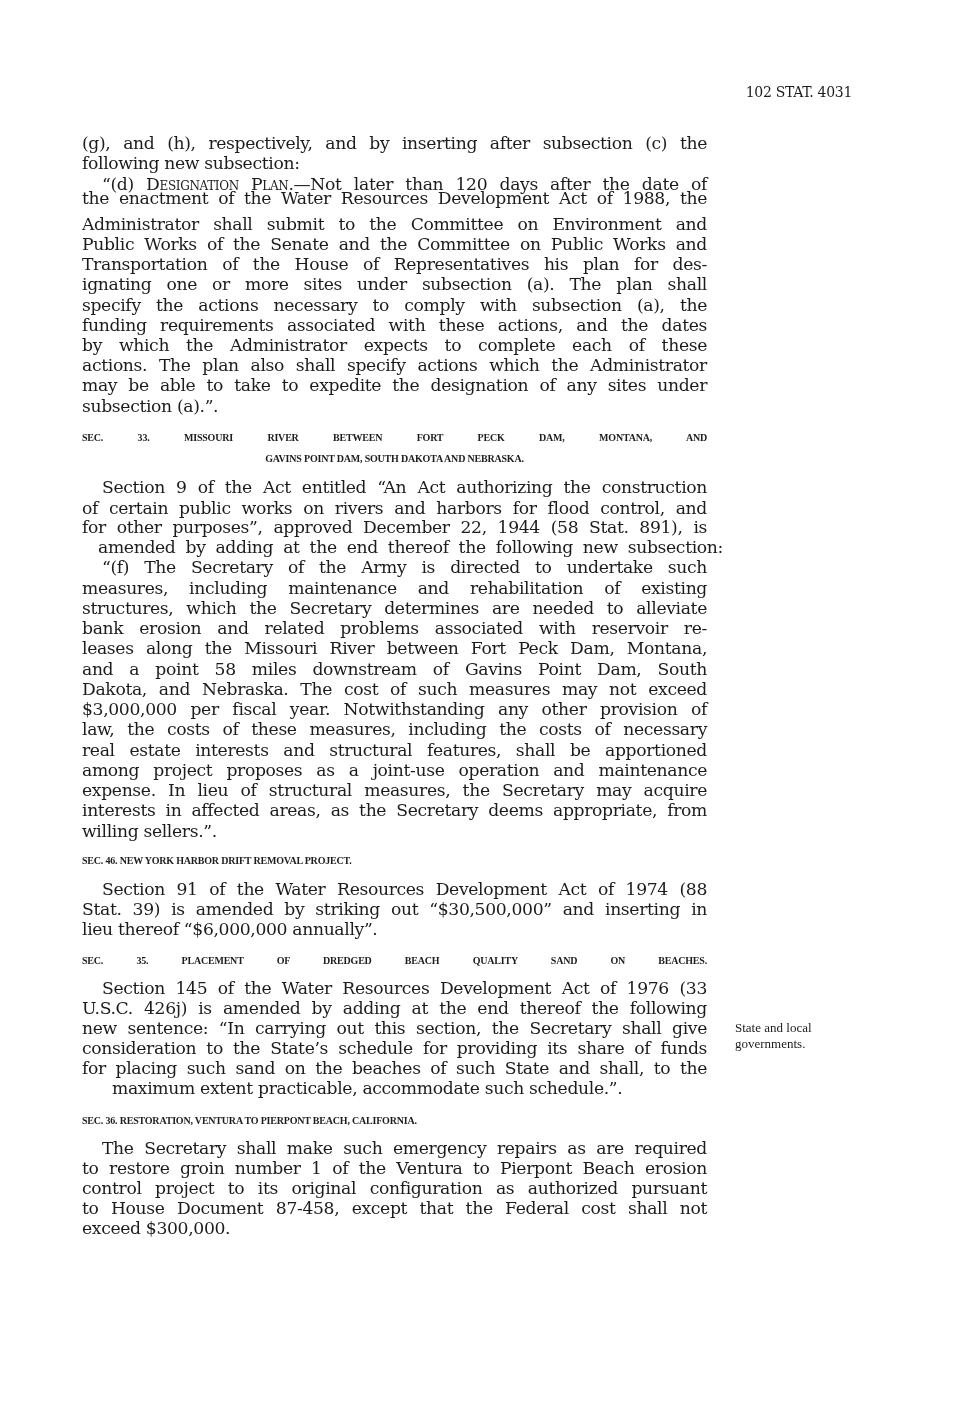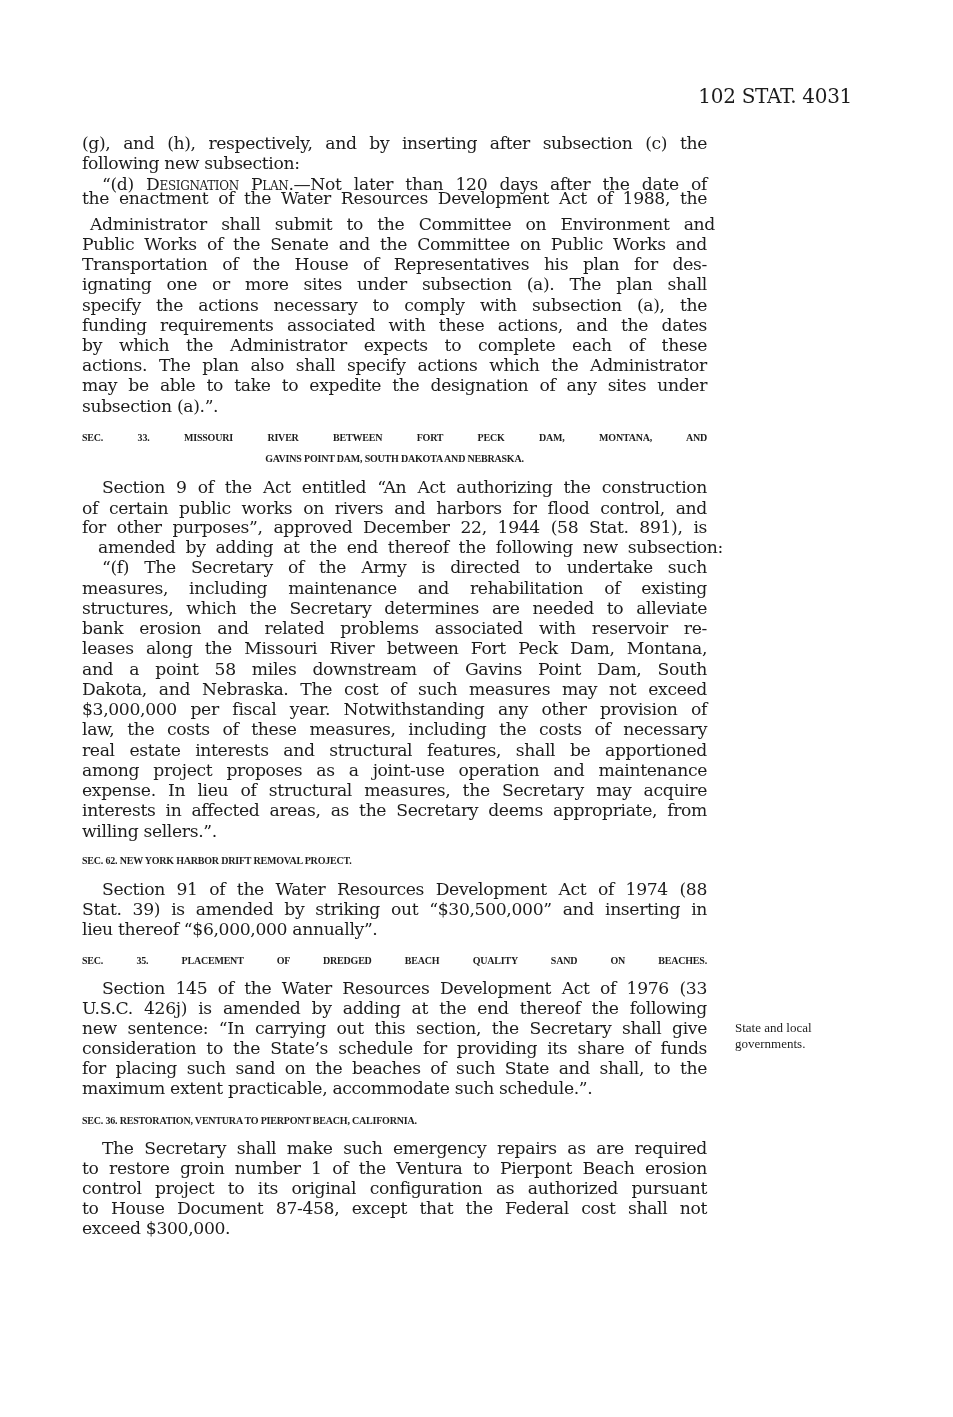--- a/index.html
+++ b/index.html
@@ -3,21 +3,21 @@
 <meta charset="utf-8">
 <style>
   html, body { margin: 0; padding: 0; }
   body {
     width: 953px; height: 1417px; background: #ffffff; position: relative; overflow: hidden;
     font-family: "DejaVu Serif", "Liberation Serif", serif; color: #1c1c1c;
   }
   .page { position: absolute; left: 0; top: 0; width: 953px; height: 1417px; }
   .header { position: absolute; top: 84px; left: 204px; width: 648px; height: 30px; }
   .header-left { position: absolute; left: 0; top: 0; font-size: 21px; letter-spacing: -0.3px; }
-  .header-right { position: absolute; right: 0; top: 0; font-size: 20px; letter-spacing: -0.3px; }
+  .header-right { position: absolute; right: 0; top: 0; font-size: 14px; letter-spacing: -0.3px; }
   .body-col { position: absolute; left: 82px; width: 625px; }
   .line {
     position: absolute; left: 0; width: 625px; font-size: 17.2px; line-height: 20px; height: 20px;
     white-space: nowrap; text-align: justify; text-align-last: justify; letter-spacing: -0.35px;
   }
   .line.last { text-align-last: left; }
   .line.indent { padding-left: 20px; width: 605px; }
   .sc { font-variant: small-caps; }
   .sec-head {
     position: absolute; left: 0; width: 625px; font-size: 10px; font-weight: bold;
@@ -40,21 +40,21 @@
     <span class="header-right">102 STAT. 4031</span>
   </div>
 
   <div class="body-col" style="top:0;">
 
     <div class="line" style="top:133px;">(g), and (h), respectively, and by inserting after subsection (c) the</div>
     <div class="line last" style="top:153px;">following new subsection:</div>
 
     <div class="line indent" style="top:174px;"><span>“(d) </span><span class="sc">Designation Plan.</span><span>—Not later than 120 days after the date of</span></div>
     <div class="line" style="top:188px;">the enactment of the Water Resources Development Act of 1988, the</div>
-    <div class="line" style="top:214px;margin-left:8px;">Administrator shall submit to the Committee on Environment and</div>
+    <div class="line" style="top:214px;">Administrator shall submit to the Committee on Environment and</div>
     <div class="line" style="top:234px;">Public Works of the Senate and the Committee on Public Works and</div>
     <div class="line" style="top:254px;">Transportation of the House of Representatives his plan for des-</div>
     <div class="line" style="top:274px;">ignating one or more sites under subsection (a). The plan shall</div>
     <div class="line" style="top:295px;">specify the actions necessary to comply with subsection (a), the</div>
     <div class="line" style="top:315px;">funding requirements associated with these actions, and the dates</div>
     <div class="line" style="top:335px;">by which the Administrator expects to complete each of these</div>
     <div class="line" style="top:355px;">actions. The plan also shall specify actions which the Administrator</div>
     <div class="line" style="top:375px;">may be able to take to expedite the designation of any sites under</div>
     <div class="line last" style="top:396px;">subsection (a).”.</div>
 
@@ -74,32 +74,32 @@
     <div class="line" style="top:659px;">and a point 58 miles downstream of Gavins Point Dam, South</div>
     <div class="line" style="top:679px;">Dakota, and Nebraska. The cost of such measures may not exceed</div>
     <div class="line" style="top:699px;">$3,000,000 per fiscal year. Notwithstanding any other provision of</div>
     <div class="line" style="top:719px;">law, the costs of these measures, including the costs of necessary</div>
     <div class="line" style="top:740px;">real estate interests and structural features, shall be apportioned</div>
     <div class="line" style="top:760px;">among project proposes as a joint-use operation and maintenance</div>
     <div class="line" style="top:780px;">expense. In lieu of structural measures, the Secretary may acquire</div>
     <div class="line" style="top:800px;">interests in affected areas, as the Secretary deems appropriate, from</div>
     <div class="line last" style="top:821px;">willing sellers.”.</div>
 
-    <div class="sec-head" style="top:852px;">SEC. 62. NEW YORK HARBOR DRIFT REMOVAL PROJECT.</div>
+    <div class="sec-head" style="top:852px;">SEC. 46. NEW YORK HARBOR DRIFT REMOVAL PROJECT.</div>
     <div class="line indent" style="top:879px;">Section 91 of the Water Resources Development Act of 1974 (88</div>
     <div class="line" style="top:899px;">Stat. 39) is amended by striking out “$30,500,000” and inserting in</div>
     <div class="line last" style="top:919px;">lieu thereof “$6,000,000 annually”.</div>
 
     <div class="sec-head justify" style="top:952px;">SEC. 35. PLACEMENT OF DREDGED BEACH QUALITY SAND ON BEACHES.</div>
     <div class="line indent" style="top:978px;">Section 145 of the Water Resources Development Act of 1976 (33</div>
     <div class="line" style="top:998px;">U.S.C. 426j) is amended by adding at the end thereof the following</div>
     <div class="line" style="top:1018px;">new sentence: “In carrying out this section, the Secretary shall give</div>
     <div class="line" style="top:1038px;">consideration to the State’s schedule for providing its share of funds</div>
     <div class="line" style="top:1058px;">for placing such sand on the beaches of such State and shall, to the</div>
-    <div class="line last" style="top:1078px;">maximum extent practicable, accommodate such schedule.”.</div>
+    <div class="line last" style="top:1078px;margin-left:30px;">maximum extent practicable, accommodate such schedule.”.</div>
 
     <div class="sec-head" style="top:1112px;">SEC. 36. RESTORATION, VENTURA TO PIERPONT BEACH, CALIFORNIA.</div>
     <div class="line indent" style="top:1138px;">The Secretary shall make such emergency repairs as are required</div>
     <div class="line" style="top:1158px;">to restore groin number 1 of the Ventura to Pierpont Beach erosion</div>
     <div class="line" style="top:1178px;">control project to its original configuration as authorized pursuant</div>
     <div class="line" style="top:1198px;">to House Document 87-458, except that the Federal cost shall not</div>
     <div class="line last" style="top:1218px;">exceed $300,000.</div>
   </div>
 
   <div class="margin-note">

